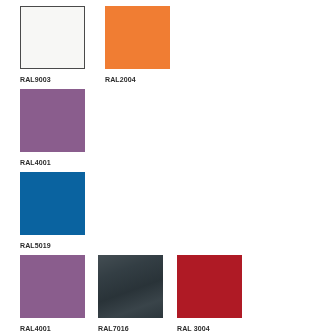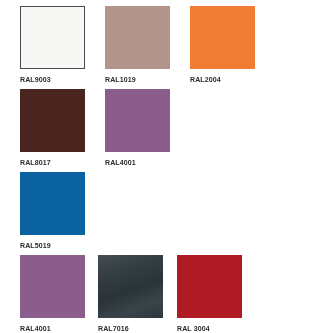--- a/index.html
+++ b/index.html
@@ -68,33 +68,25 @@
 </head>
 <body>
 
 <div id="swatch-chart" style="background: rgb(255, 255, 255);">
     <div class="swatch-row">
       <div class="swatch-cell">
         <div class="swatch-chip has-outline" title="RAL9003" style="background-color: rgb(247, 247, 245);"></div>
         <div class="swatch-label" style="color: rgb(43, 43, 43);">RAL9003</div>
       </div>
       <div class="swatch-cell">
-        <div class="swatch-chip" title="RAL1019" style="background-color: rgb(179, 148, 138);"></div>
-        <div class="swatch-label" style="color: rgb(43, 43, 43);">RAL1019</div>
-      </div>
-      <div class="swatch-cell">
         <div class="swatch-chip" title="RAL2004" style="background-color: rgb(240, 125, 51);"></div>
         <div class="swatch-label" style="color: rgb(43, 43, 43);">RAL2004</div>
       </div>
     </div>
     <div class="swatch-row">
-      <div class="swatch-cell">
-        <div class="swatch-chip" title="RAL8017" style="background-color: rgb(74, 37, 32);"></div>
-        <div class="swatch-label" style="color: rgb(43, 43, 43);">RAL8017</div>
-      </div>
       <div class="swatch-cell">
         <div class="swatch-chip" title="RAL4001" style="background-color: rgb(138, 93, 141);"></div>
         <div class="swatch-label" style="color: rgb(43, 43, 43);">RAL4001</div>
       </div>
     </div>
     <div class="swatch-row">
       <div class="swatch-cell">
         <div class="swatch-chip" title="RAL5019" style="background-color: rgb(10, 99, 160);"></div>
         <div class="swatch-label" style="color: rgb(43, 43, 43);">RAL5019</div>
       </div>

